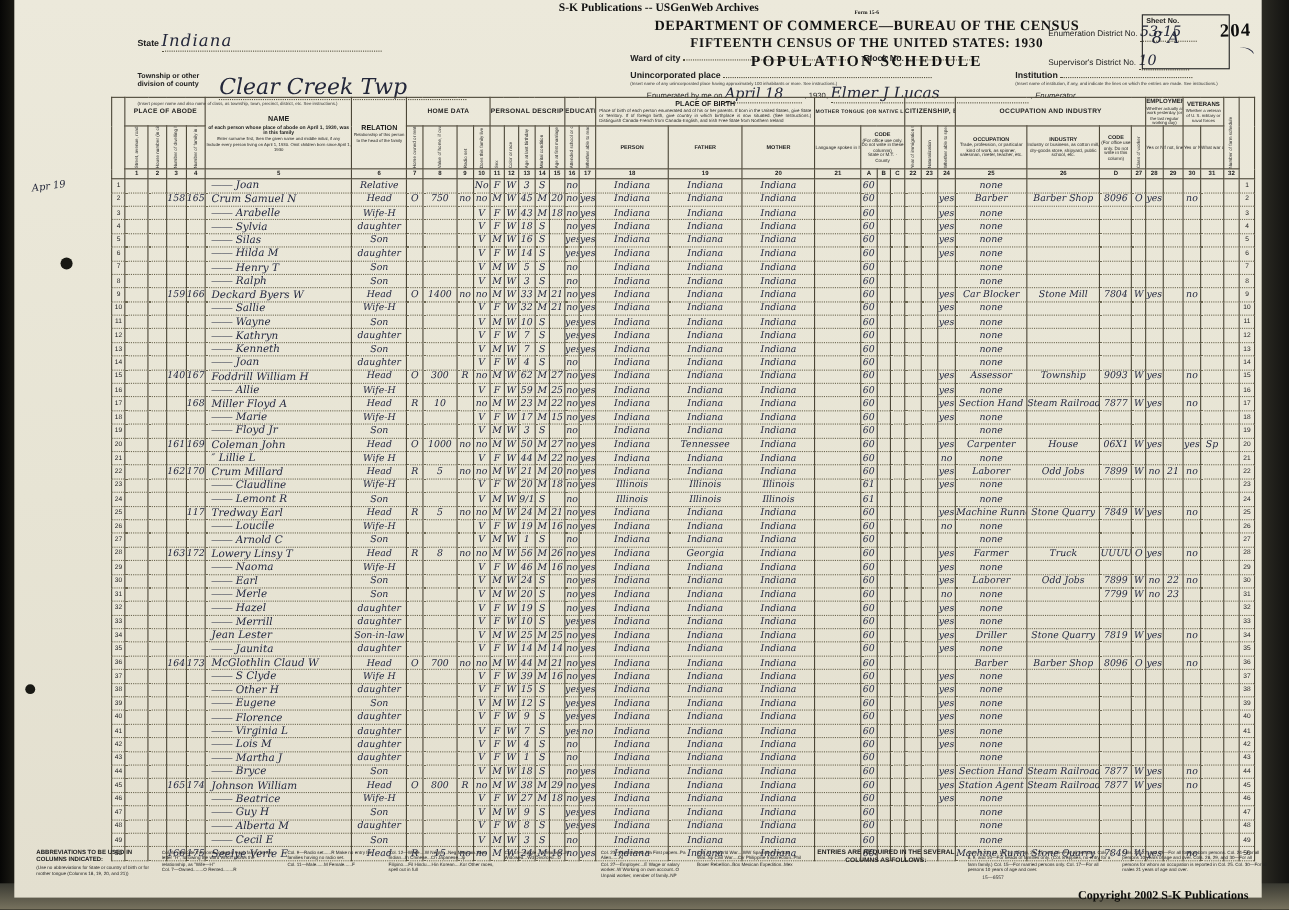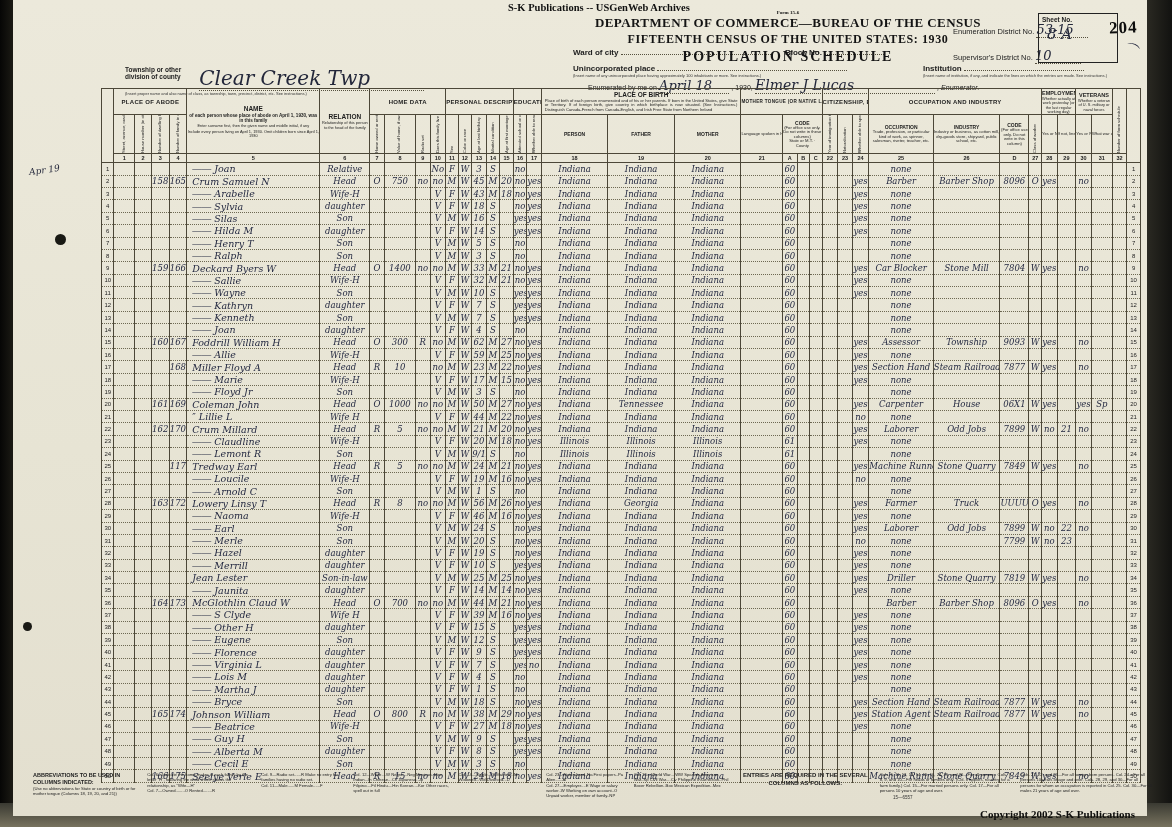--- a/index.html
+++ b/index.html
@@ -64,20 +64,24 @@
 <body>
 
 <div class="edge-left"></div>
 <div class="edge-right"></div>
 <div class="edge-bottom"></div>
 
 <div class="paper">
 
   <div class="archive ink">S-K Publications -- USGenWeb Archives</div>
 
+  <div class="fld" style="left:112px;top:28px;">
+    <span class="lbl">State</span>
+    <span class="hw hv dotted" style="display:inline-block;width:200px;">Indiana</span>
+  </div>
   <div class="fld" style="left:112px;top:66px;width:340px;">
     <span class="lbl" style="display:inline-block;width:72px;font-size:6.5px;white-space:normal;line-height:1.1;vertical-align:top;">Township or other division of county</span>
     <span class="hw dotted" style="display:inline-block;width:225px;font-size:20px;">Clear Creek Twp</span>
     <div class="note">(Insert proper name and also name of class, as township, town, precinct, district, etc.  See instructions.)</div>
   </div>
 
   <div class="fld" style="left:560px;top:48px;">
     <span class="lbl">Ward of city</span>
     <span class="dotted" style="display:inline-block;width:150px;"></span>
     <span class="lbl" style="margin-left:12px;">Block No.</span>
@@ -850,21 +854,21 @@
           <td class="hw"></td>
           <td class="hw"></td>
           <td class="hw"></td>
           <td class="hw"></td>
           <td class="lncell">14</td>
         </tr>
         <tr>
           <td class="lncell">15</td>
           <td class="hw"></td>
           <td class="hw"></td>
-          <td class="hw">160</td>
+          <td class="hw">140</td>
           <td class="hw">167</td>
           <td class="hw namecell">Foddrill William H</td>
           <td class="hw">Head</td>
           <td class="hw">O</td>
           <td class="hw">300</td>
           <td class="hw">R</td>
           <td class="hw">no</td>
           <td class="hw">M</td>
           <td class="hw">W</td>
           <td class="hw">62</td>

